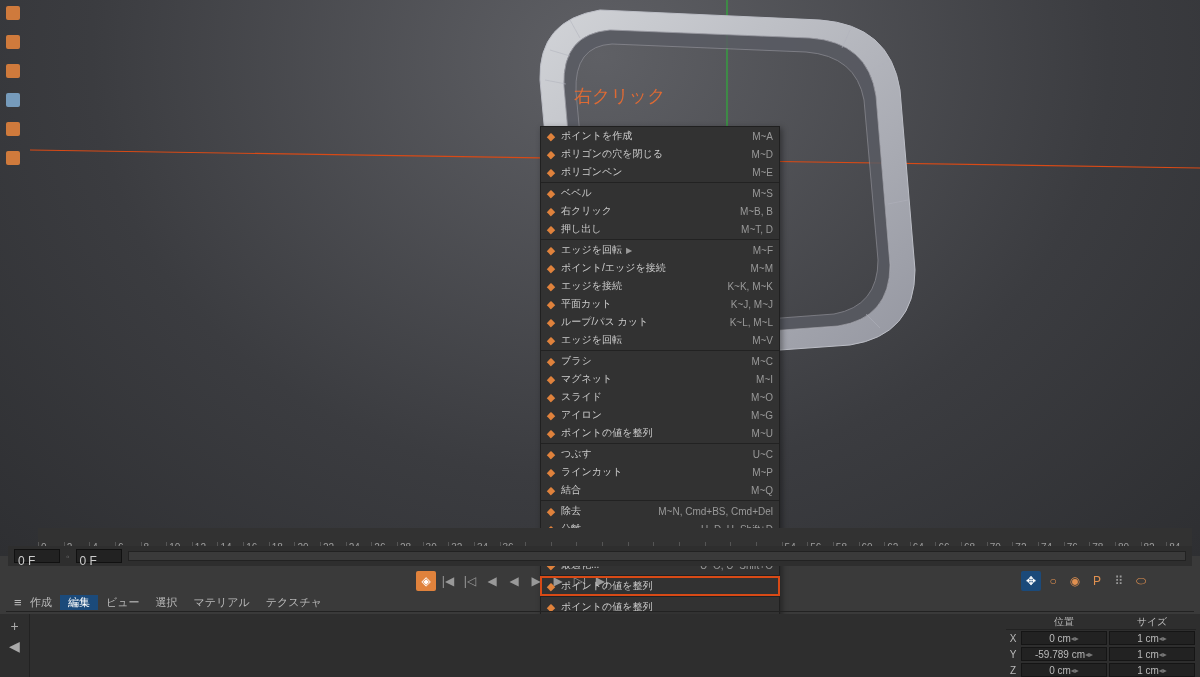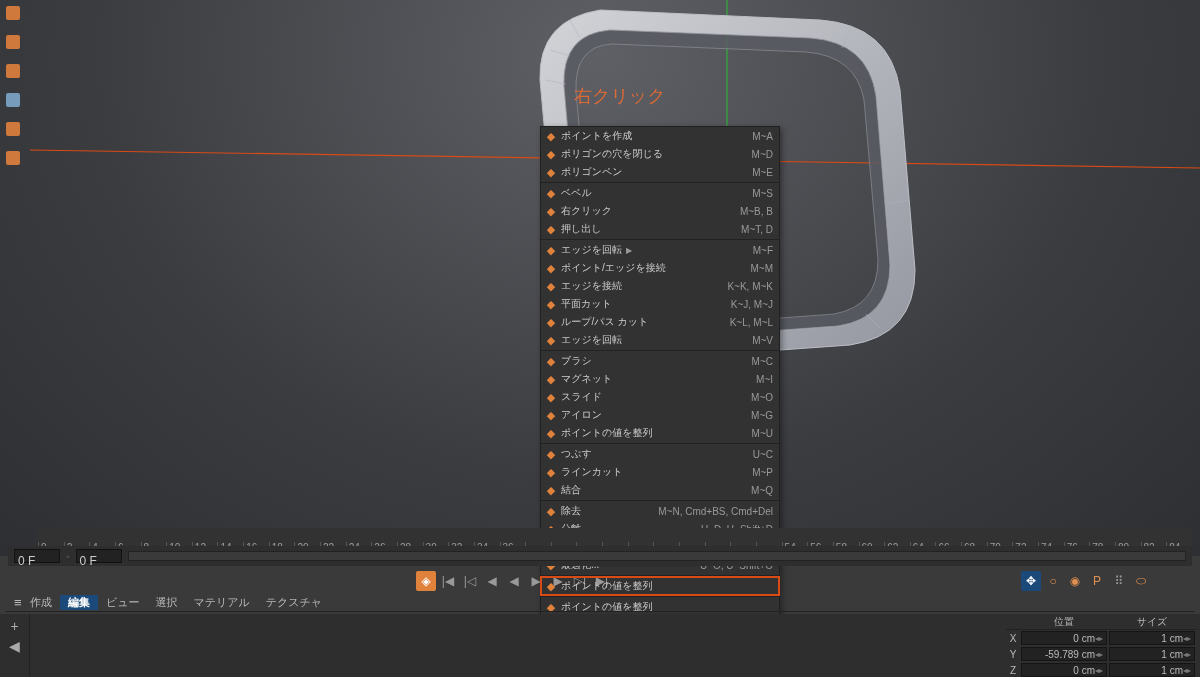--- a/index.html
+++ b/index.html
@@ -130,21 +130,21 @@
   .tb-btn.orn { color: #e09050; }
 
   .menubar {
     position: absolute; left: 6px; right: 6px; top: 594px; height: 18px;
     display: flex; align-items: center; gap: 0;
     color: #bbb;
     font-size: 11px;
     border-bottom: 1px solid #222;
   }
   .menubar span { padding: 0 8px; cursor: pointer; }
-  .menubar span.active { background: #1b4a7a; color: #fff; font-weight: bold; }
+  .menubar span.active { background: #1b4a7a; color: #fff; }
   .menubar .mico { width: 16px; text-align: center; font-size: 13px; }
 
   .bottom-area {
     position: absolute; left: 0; right: 0; top: 614px; bottom: 0;
     background: #2e2e2e;
     display: flex;
   }
   .ba-left {
     width: 30px;
     display: flex; flex-direction: column; align-items: center;
@@ -164,21 +164,21 @@
     height: 16px; align-items: center;
   }
   .prop-header div { flex: 1; text-align: center; }
   .prop-row {
     display: flex; align-items: center; height: 16px;
   }
   .prop-row .pl { width: 14px; text-align: center; }
   .prop-row .pv {
     flex: 1; background: #222; border: 1px solid #151515;
     height: 14px; padding: 0 3px; margin: 0 1px;
-    display: flex; align-items: center; justify-content: flex-end;
+    display: flex; align-items: center; justify-content: center;
   }
   .prop-row .pv .spin { font-size: 8px; color: #777; }
 
 </style>
 </head>
 <body>
 
 <div class="viewport">
 
   <svg width="100%" height="100%" style="position:absolute;left:0;top:0">

